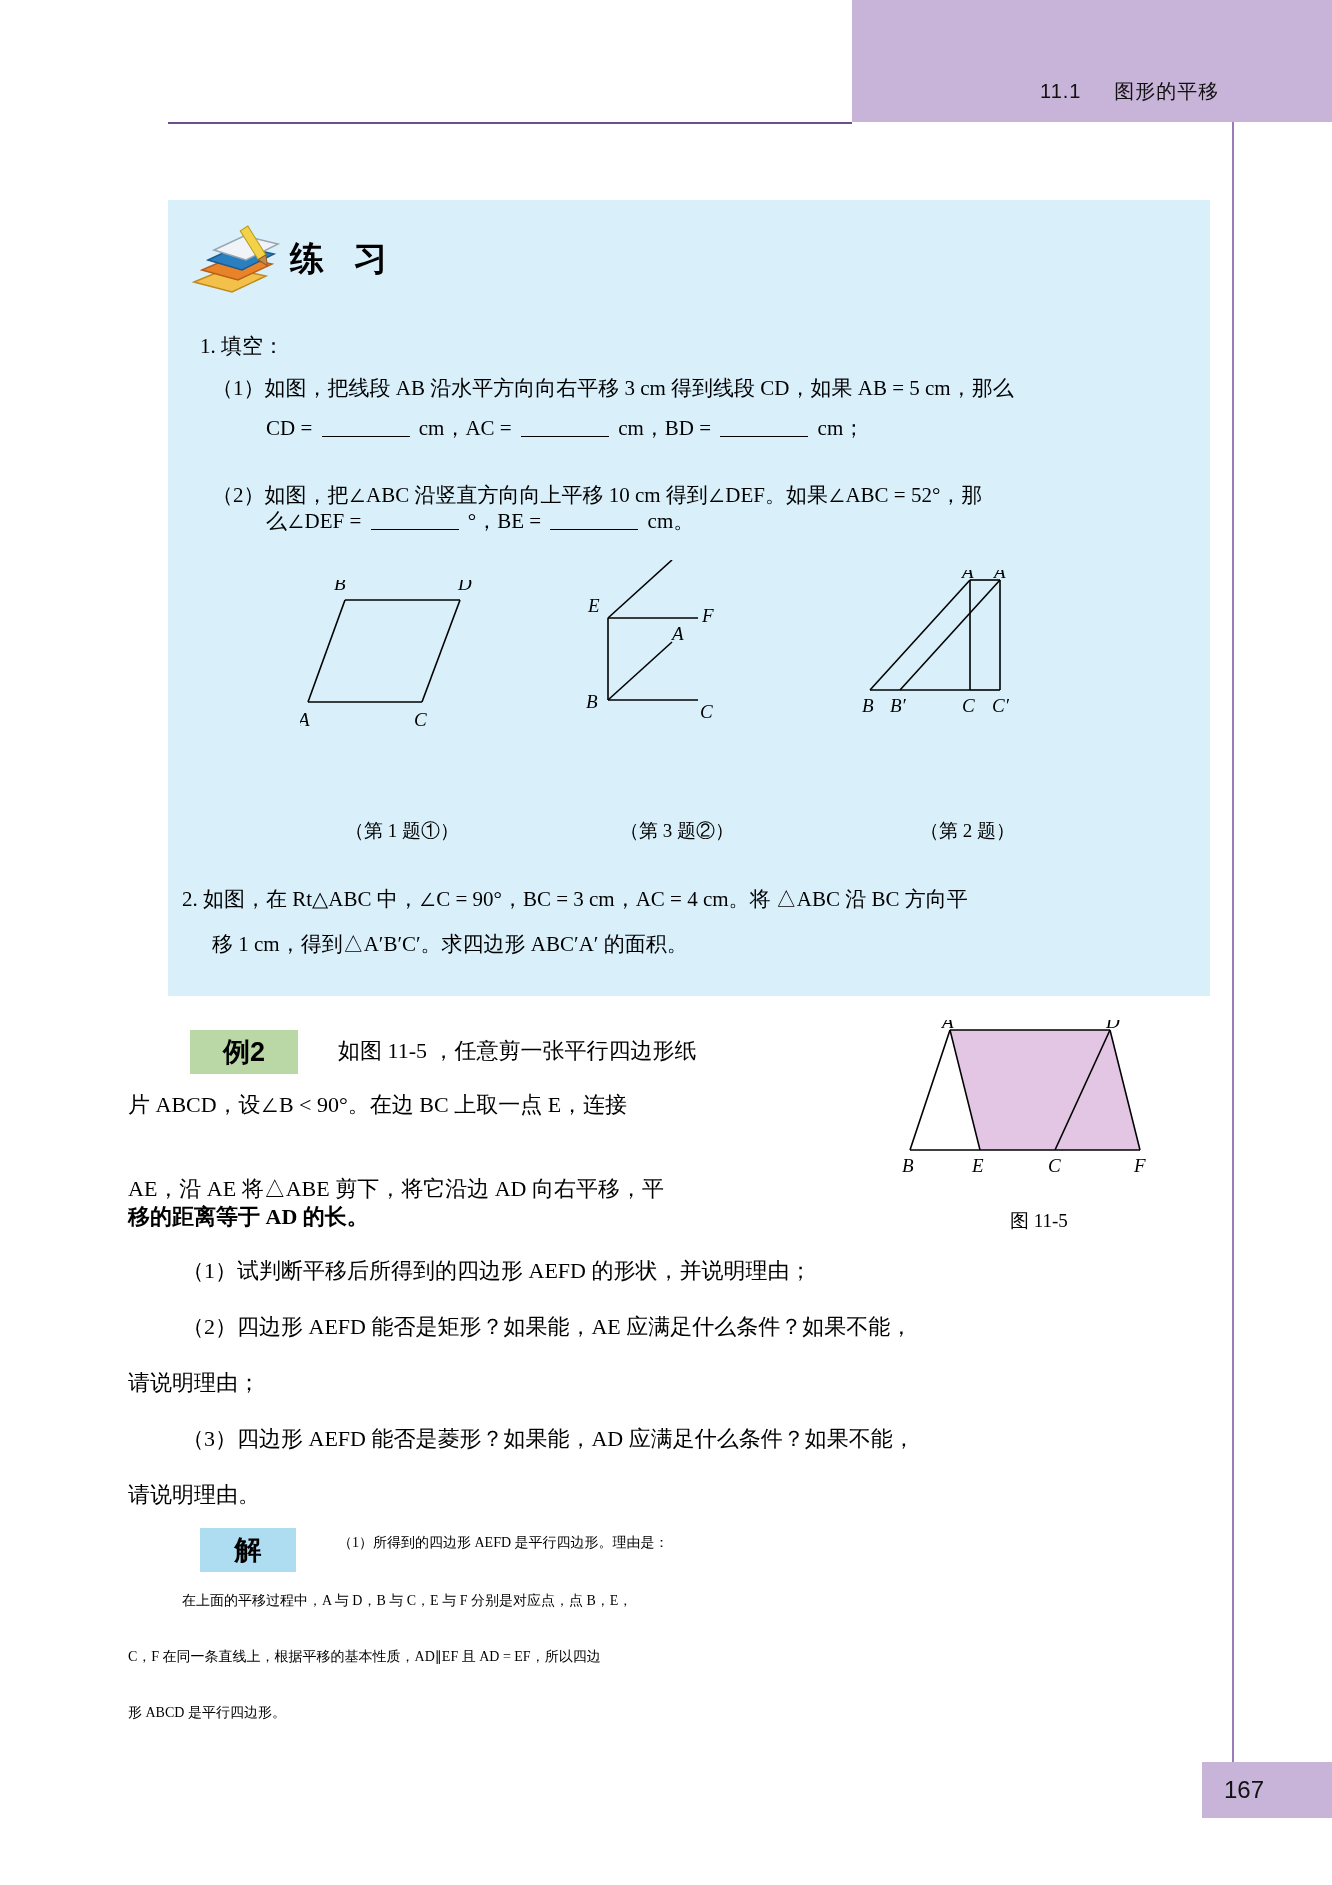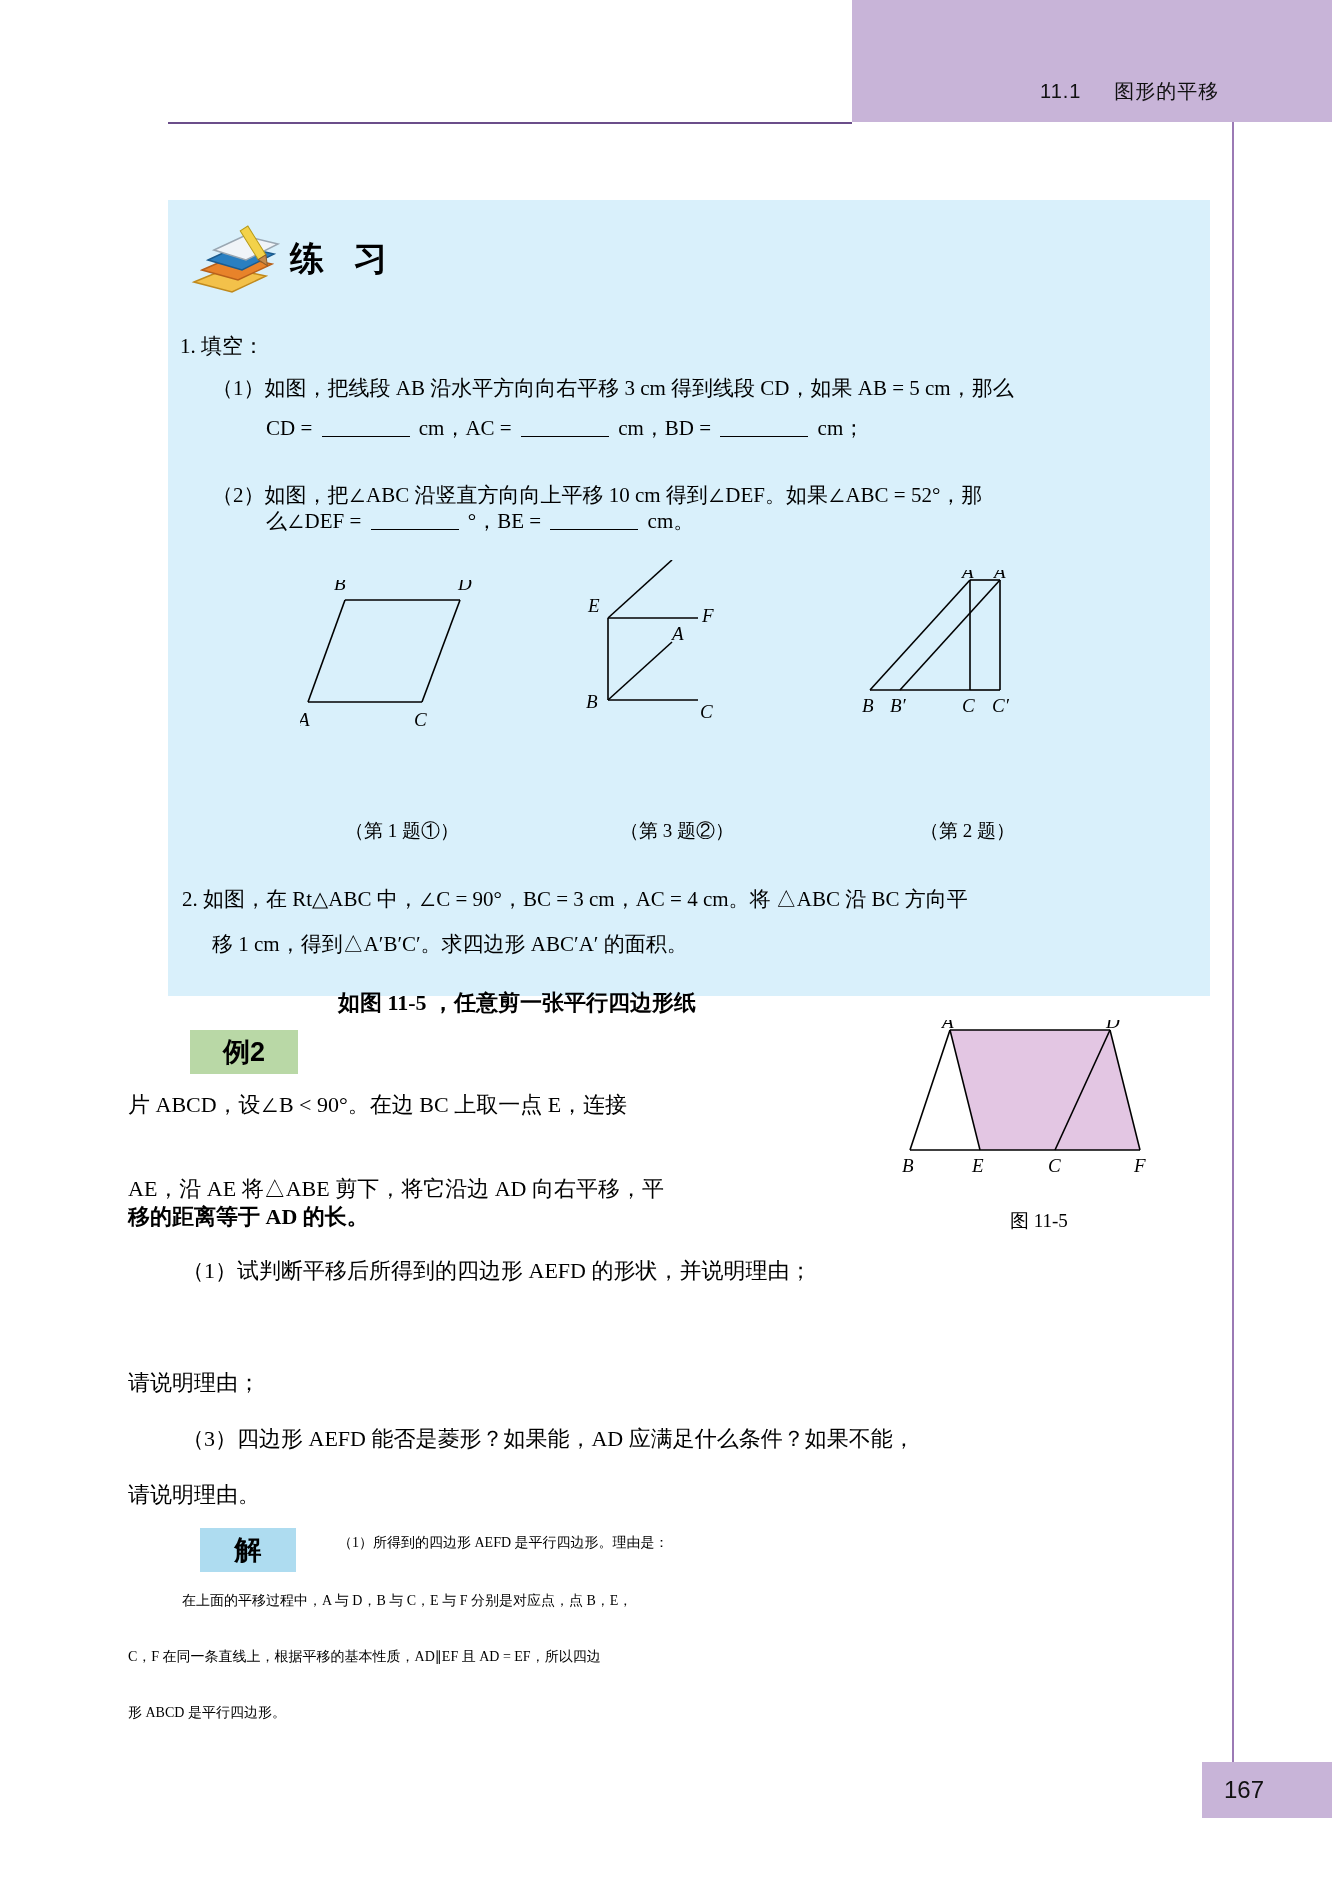--- a/index.html
+++ b/index.html
@@ -45,21 +45,21 @@
     font-weight:bold;font-size:34px;letter-spacing:10px;color:#000;
   }
 
   .ptext{
     position:absolute;
     font-size:21px;line-height:1.55;color:#000;
     white-space:nowrap;
   }
   .blank{display:inline-block;width:88px;border-bottom:1.5px solid #000;margin:0 4px;vertical-align:-2px;}
 
-  .q1{left:180px;top:330px;text-align:center;}
+  .q1{left:200px;top:330px;text-align:center;}
   .q1a{left:212px;top:372px;}
   .q1b{left:266px;top:412px;}
   .q2a{left:212px;top:460px;margin-top:19px;}
   .q2b{left:266px;top:505px;}
 
   .fig-caption{
     position:absolute;font-size:19px;white-space:nowrap;
   }
   .cap1{left:345px;top:818px;}
   .cap2{left:620px;top:818px;}
@@ -72,21 +72,21 @@
   .ex-badge{
     position:absolute;left:190px;top:1030px;width:108px;height:44px;
     background:#b9d8a6;
   }
   .ex-badge span{
     position:absolute;left:0;top:0;width:108px;height:44px;
     display:flex;align-items:center;justify-content:center;
     font-family:"Liberation Sans", sans-serif;font-weight:bold;font-size:27px;color:#000;
   }
   .ex-line{position:absolute;font-size:22px;white-space:nowrap;}
-  .exl1{left:338px;top:988px;font-weight:bold;}
+  .exl1{left:338px;top:1036px;}
   .exl2{left:128px;top:1090px;}
   .exl3{left:128px;top:1146px;margin-top:28px;}
   .exl4{left:128px;top:1202px;font-weight:bold;}
 
   .fig115-cap{position:absolute;left:1010px;top:1208px;font-size:19px;white-space:nowrap;}
 
   .sub{position:absolute;font-size:22px;white-space:nowrap;}
   .s1{left:182px;top:1256px;}
   .s2{left:182px;top:1312px;}
   .s3{left:128px;top:1368px;}
@@ -254,20 +254,21 @@
       <text x="206" y="2" font-size="19" font-style="italic" font-family="Liberation Serif, serif" dy="6">D</text>
       <text x="2" y="152" font-size="19" font-style="italic" font-family="Liberation Serif, serif">B</text>
       <text x="72" y="152" font-size="19" font-style="italic" font-family="Liberation Serif, serif">E</text>
       <text x="148" y="152" font-size="19" font-style="italic" font-family="Liberation Serif, serif">C</text>
       <text x="234" y="152" font-size="19" font-style="italic" font-family="Liberation Serif, serif">F</text>
     </svg>
   </div>
   <div class="fig115-cap">图 11-5</div>
 
   <div class="sub s1">（1）试判断平移后所得到的四边形 AEFD 的形状，并说明理由；</div>
+  <div class="sub s2">（2）四边形 AEFD 能否是矩形？如果能，AE 应满足什么条件？如果不能，</div>
   <div class="sub s3">请说明理由；</div>
   <div class="sub s4">（3）四边形 AEFD 能否是菱形？如果能，AD 应满足什么条件？如果不能，</div>
   <div class="sub s5">请说明理由。</div>
 
   <div class="solve-badge">
     <span>解</span>
   </div>
   <div class="sol sol1">（1）所得到的四边形 AEFD 是平行四边形。理由是：</div>
   <div class="sol sol2">在上面的平移过程中，A 与 D，B 与 C，E 与 F 分别是对应点，点 B，E，</div>
   <div class="sol sol3">C，F 在同一条直线上，根据平移的基本性质，AD∥EF 且 AD = EF，所以四边</div>

